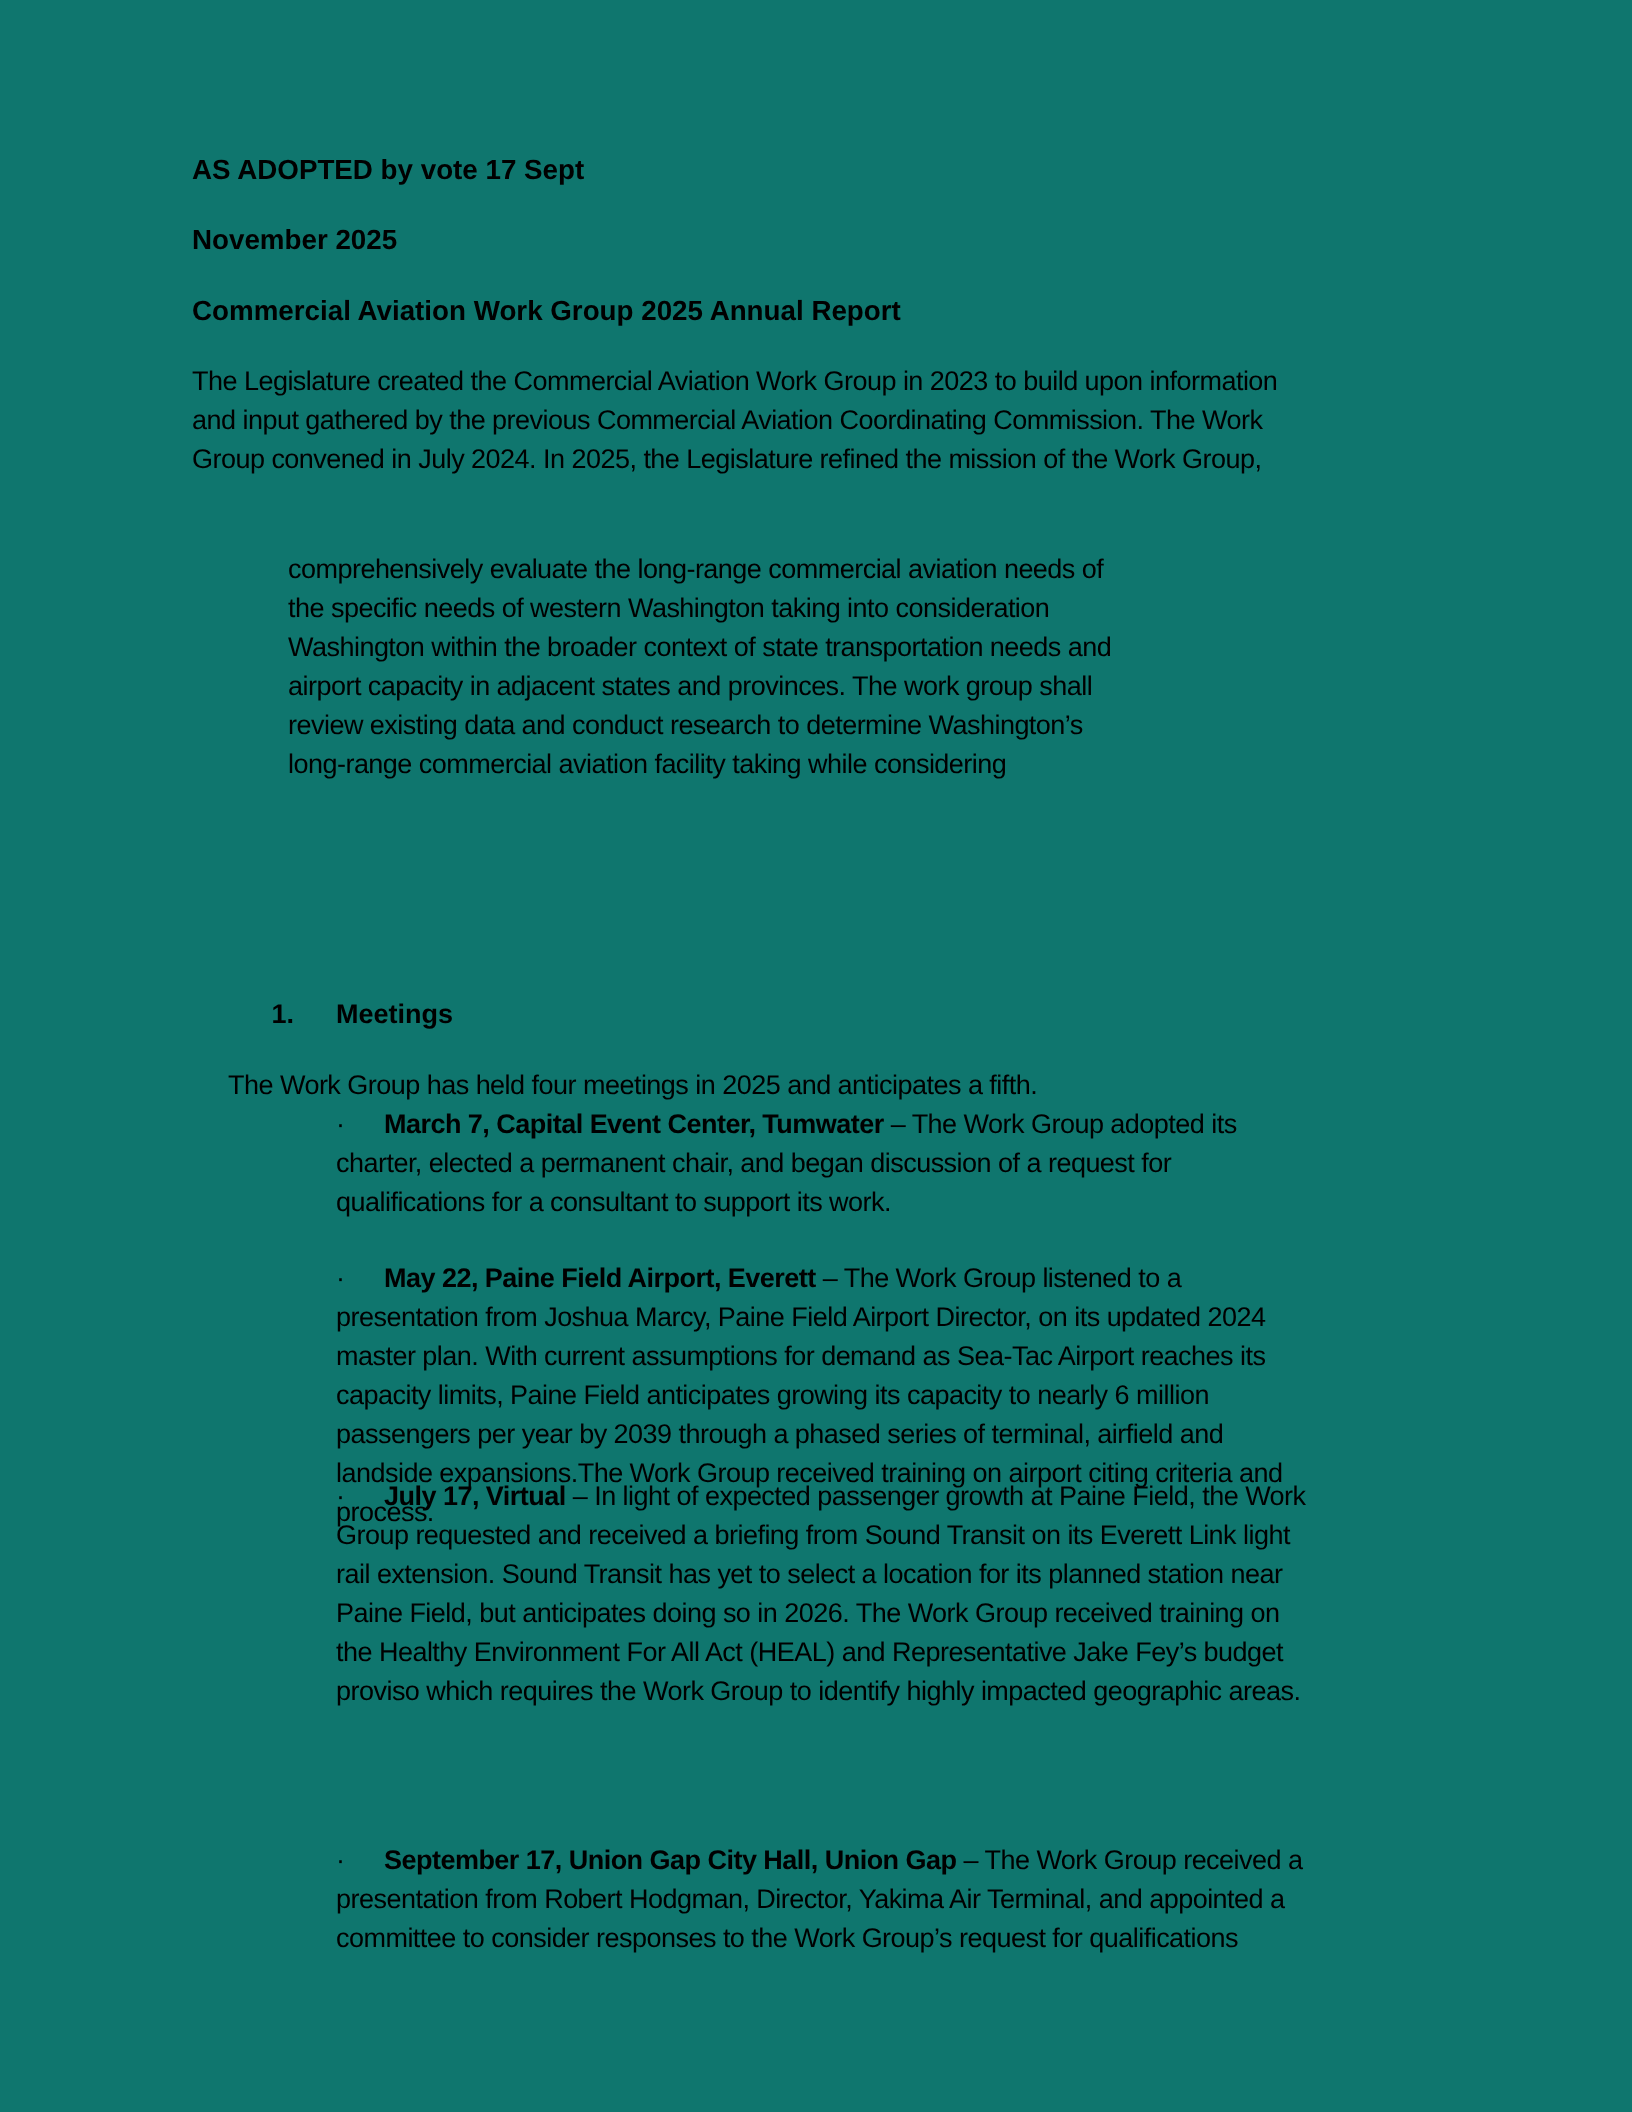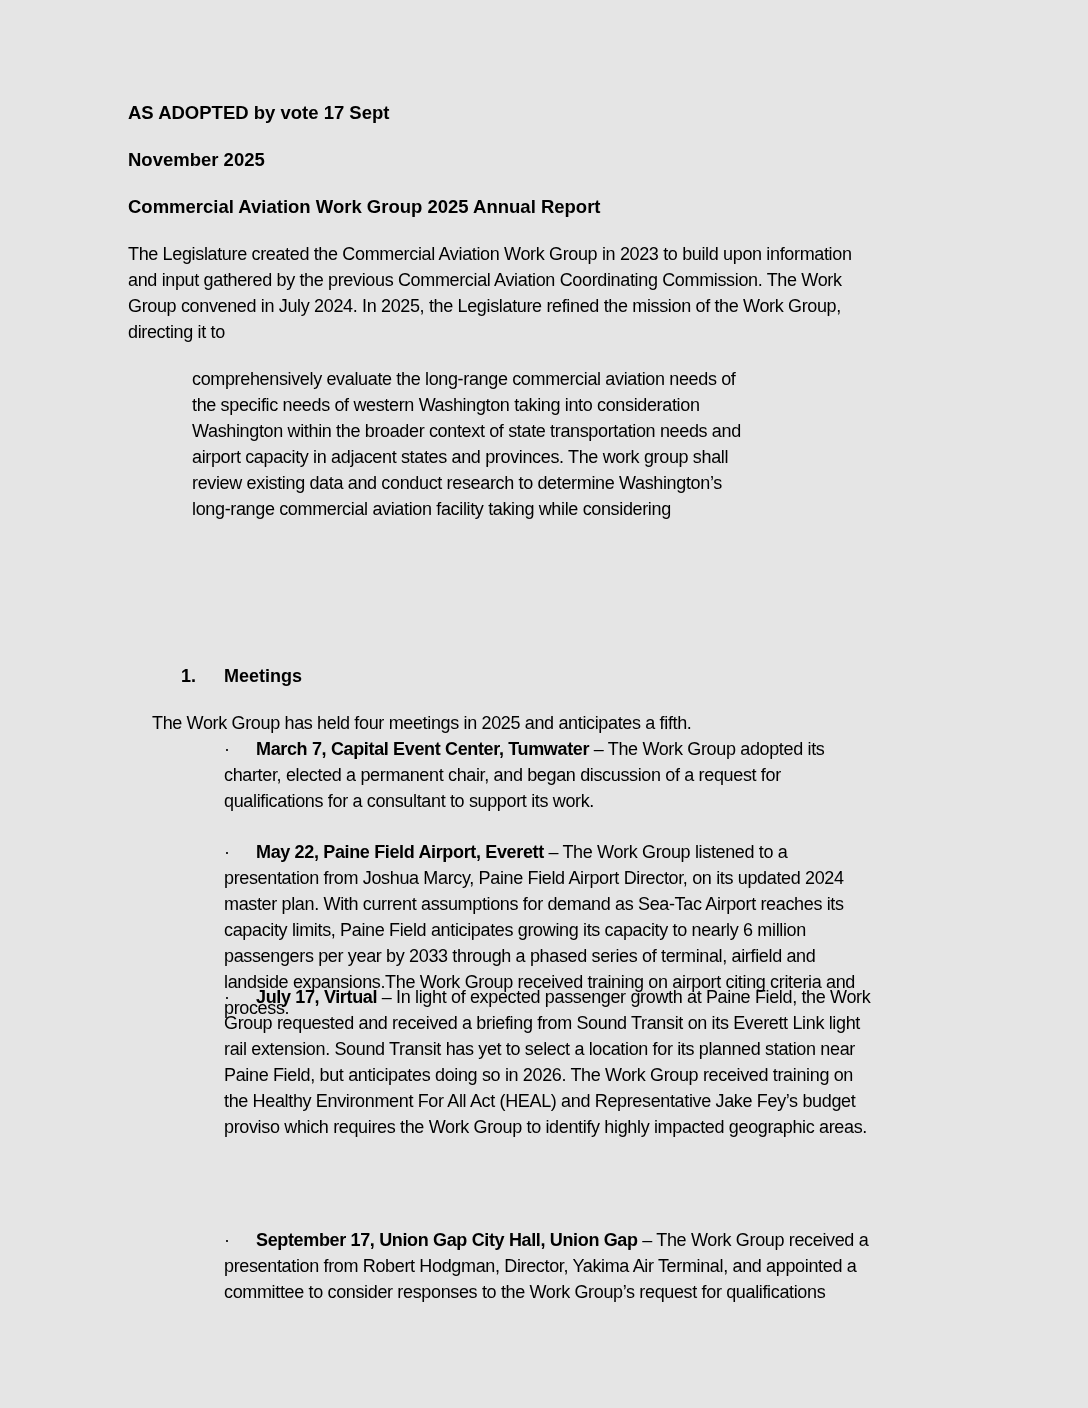--- a/index.html
+++ b/index.html
@@ -13,21 +13,21 @@
       position: relative;
       overflow: hidden;
       font-family: "Liberation Sans", sans-serif;
       color: #000000;
       font-size: 18px;
     }
     .page {
       position: absolute;
       left: 0; top: 0;
       width: 1088px; height: 1408px;
-      background: #e5e5e5;
+      background: #0f766e;
     }
     .abs {
       position: absolute;
       white-space: nowrap;
     }
     .bold { font-weight: bold; }
     .line {
       display: block;
       height: 26px;
       line-height: 26px;
@@ -54,21 +54,20 @@
   <div class="abs heading-line" style="left:128px; top:100px;">AS ADOPTED by vote 17 Sept</div>
 
   <div class="abs heading-line" style="left:128px; top:147px;">November 2025</div>
 
   <div class="abs heading-line" style="left:128px; top:194px;">Commercial Aviation Work Group 2025 Annual Report</div>
 
   <div class="abs narrow" style="left:128px; top:241px;">
     <span class="line">The Legislature created the Commercial Aviation Work Group in 2023 to build upon information</span>
     <span class="line">and input gathered by the previous Commercial Aviation Coordinating Commission. The Work</span>
     <span class="line">Group convened in July 2024. In 2025, the Legislature refined the mission of the Work Group,</span>
-    <span class="line">directing it to</span>
   </div>
 
   <div class="abs narrow" style="left:192px; top:366px;">
     <span class="line">comprehensively evaluate the long-range commercial aviation needs of</span>
     <span class="line">the specific needs of western Washington taking into consideration</span>
     <span class="line">Washington within the broader context of state transportation needs and</span>
     <span class="line">airport capacity in adjacent states and provinces. The work group shall</span>
     <span class="line">review existing data and conduct research to determine Washington’s</span>
     <span class="line">long-range commercial aviation facility taking while considering</span>
   </div>
@@ -90,21 +89,21 @@
     <span class="line">qualifications for a consultant to support its work.</span>
   </div>
 
   <div class="abs narrow" style="left:224px; top:839px;">
     <span class="line">
       <span class="bullet-dot">·</span><span class="bold">May 22, Paine Field Airport, Everett</span><span> – The Work Group listened to a</span>
     </span>
     <span class="line">presentation from Joshua Marcy, Paine Field Airport Director, on its updated 2024</span>
     <span class="line">master plan. With current assumptions for demand as Sea-Tac Airport reaches its</span>
     <span class="line">capacity limits, Paine Field anticipates growing its capacity to nearly 6 million</span>
-    <span class="line">passengers per year by 2033 through a phased series of terminal, airfield and</span>
+    <span class="line">passengers per year by 2039 through a phased series of terminal, airfield and</span>
     <span class="line">landside expansions.The Work Group received training on airport citing criteria and</span>
     <span class="line">process.</span>
   </div>
 
   <div class="abs narrow" style="left:224px; top:984px;">
     <span class="line">
       <span class="bullet-dot">·</span><span class="bold">July 17, Virtual</span><span> – In light of expected passenger growth at Paine Field, the Work</span>
     </span>
     <span class="line">Group requested and received a briefing from Sound Transit on its Everett Link light</span>
     <span class="line">rail extension. Sound Transit has yet to select a location for its planned station near</span>

